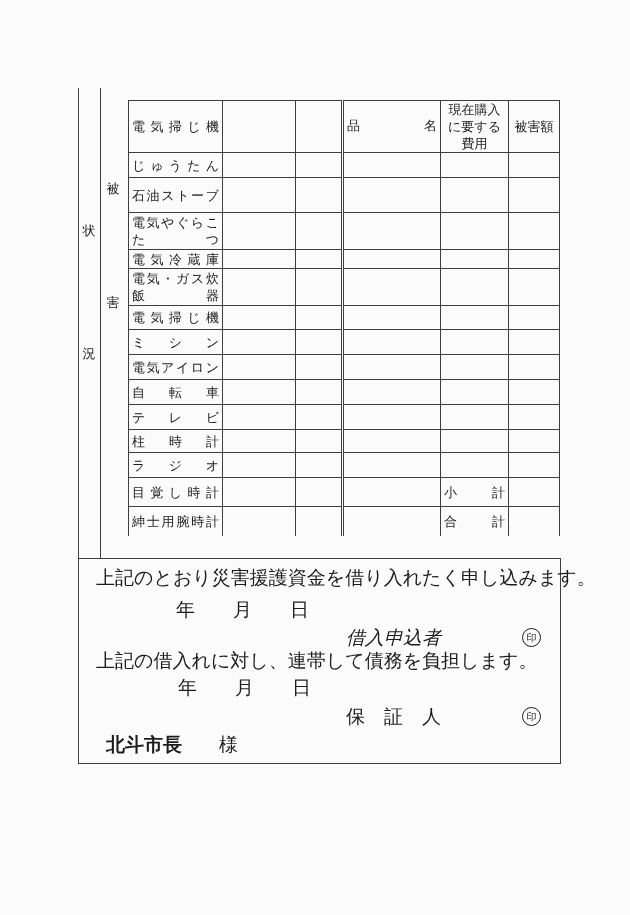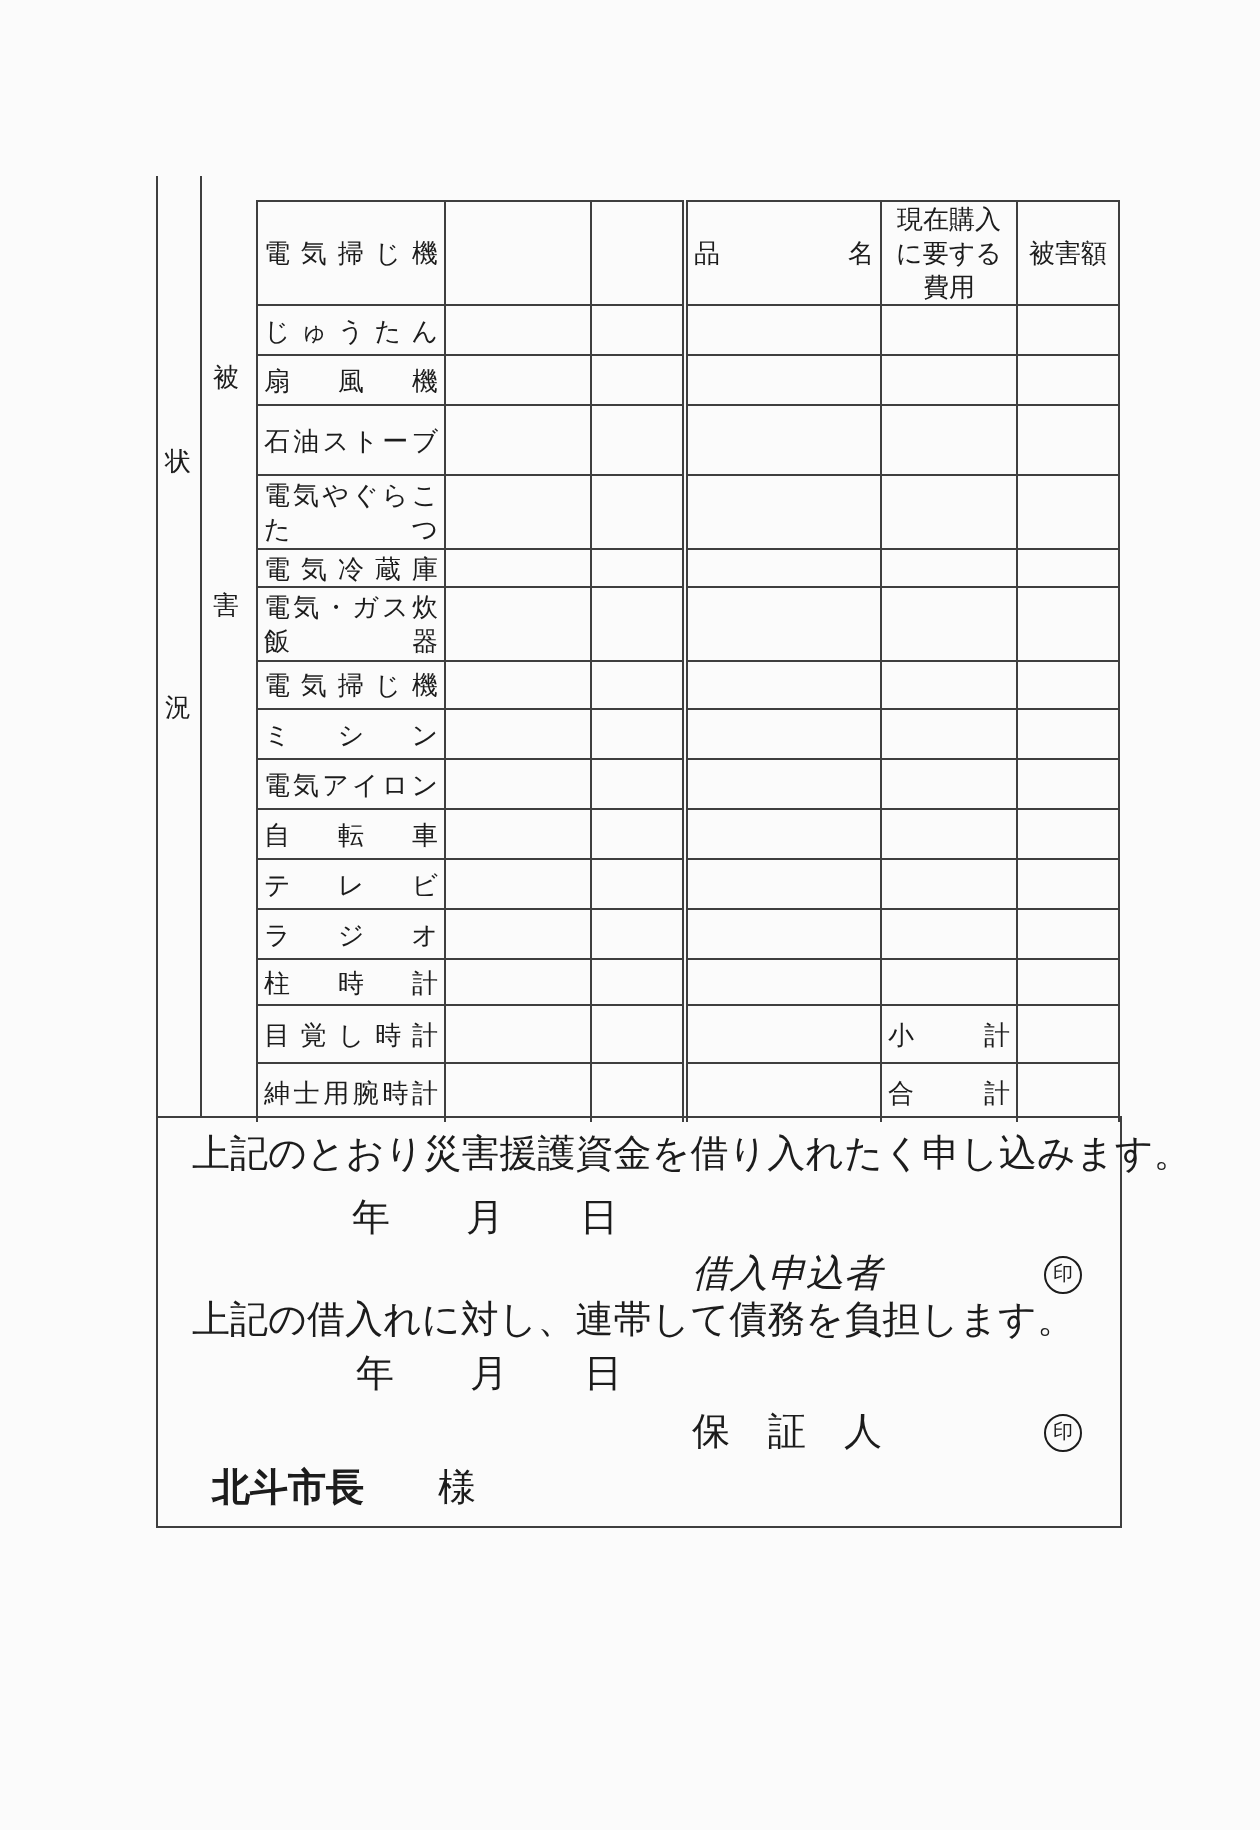--- a/index.html
+++ b/index.html
@@ -24,21 +24,21 @@
     padding:0 3px;
     font-size:13px;
     line-height:17px;
     overflow:hidden;
     word-break:break-all;
   }
   table.items tr:last-child td{border-bottom:none;}
   td.jcell{text-align:justify;text-align-last:justify;}
   td.c4{border-left:3px double #3f3f3f !important;}
   td.hdr{text-align:center;vertical-align:middle;}
-  td.hdr-name{text-align:justify;text-align-last:justify;padding:0 8px;vertical-align:middle;}
+  td.hdr-name{text-align:justify;text-align-last:justify;padding:0 8px;vertical-align:middle;font-family:Liberation Mono, monospace;}
   td.hdr-cost{font-size:12px;line-height:15px;padding:0 2px;}
   td.sum{text-align:justify;text-align-last:justify;padding:0 5px;}
   
   .bottom-box{
     position:absolute;left:78px;top:558px;width:481px;height:204px;
     border:1px solid #3f3f3f;
     background:transparent;
   }
   .bottom-box .t{position:absolute;font-size:19px;line-height:15px;white-space:pre;}
   .seal{
@@ -77,28 +77,20 @@
     <td class="hdr">被害額</td>
   </tr>
   <tr style="height:25px">
     <td class="jcell">じゅうたん</td>
     <td></td>
         <td></td>
     <td class="c4"></td>
         <td></td>
         <td></td>
   </tr>
-  <tr style="height:25px">
-    <td class="jcell">扇風機</td>
-    <td></td>
-        <td></td>
-    <td class="c4"></td>
-        <td></td>
-        <td></td>
-  </tr>
   <tr style="height:35px">
     <td class="jcell">石油ストーブ</td>
     <td></td>
         <td></td>
     <td class="c4"></td>
         <td></td>
         <td></td>
   </tr>
   <tr style="height:37px">
     <td class="jcell">電気やぐらこたつ</td>
@@ -157,30 +149,30 @@
         <td></td>
   </tr>
   <tr style="height:25px">
     <td class="jcell">テレビ</td>
     <td></td>
         <td></td>
     <td class="c4"></td>
         <td></td>
         <td></td>
   </tr>
-  <tr style="height:25px">
-    <td class="jcell">ラジオ</td>
-    <td></td>
-        <td></td>
-    <td class="c4"></td>
-        <td></td>
-        <td></td>
-  </tr>
   <tr style="height:23px">
     <td class="jcell">柱時計</td>
+    <td></td>
+        <td></td>
+    <td class="c4"></td>
+        <td></td>
+        <td></td>
+  </tr>
+  <tr style="height:25px">
+    <td class="jcell">ラジオ</td>
     <td></td>
         <td></td>
     <td class="c4"></td>
         <td></td>
         <td></td>
   </tr>
   <tr style="height:29px">
     <td class="jcell">目覚し時計</td>
     <td></td>
         <td></td>

